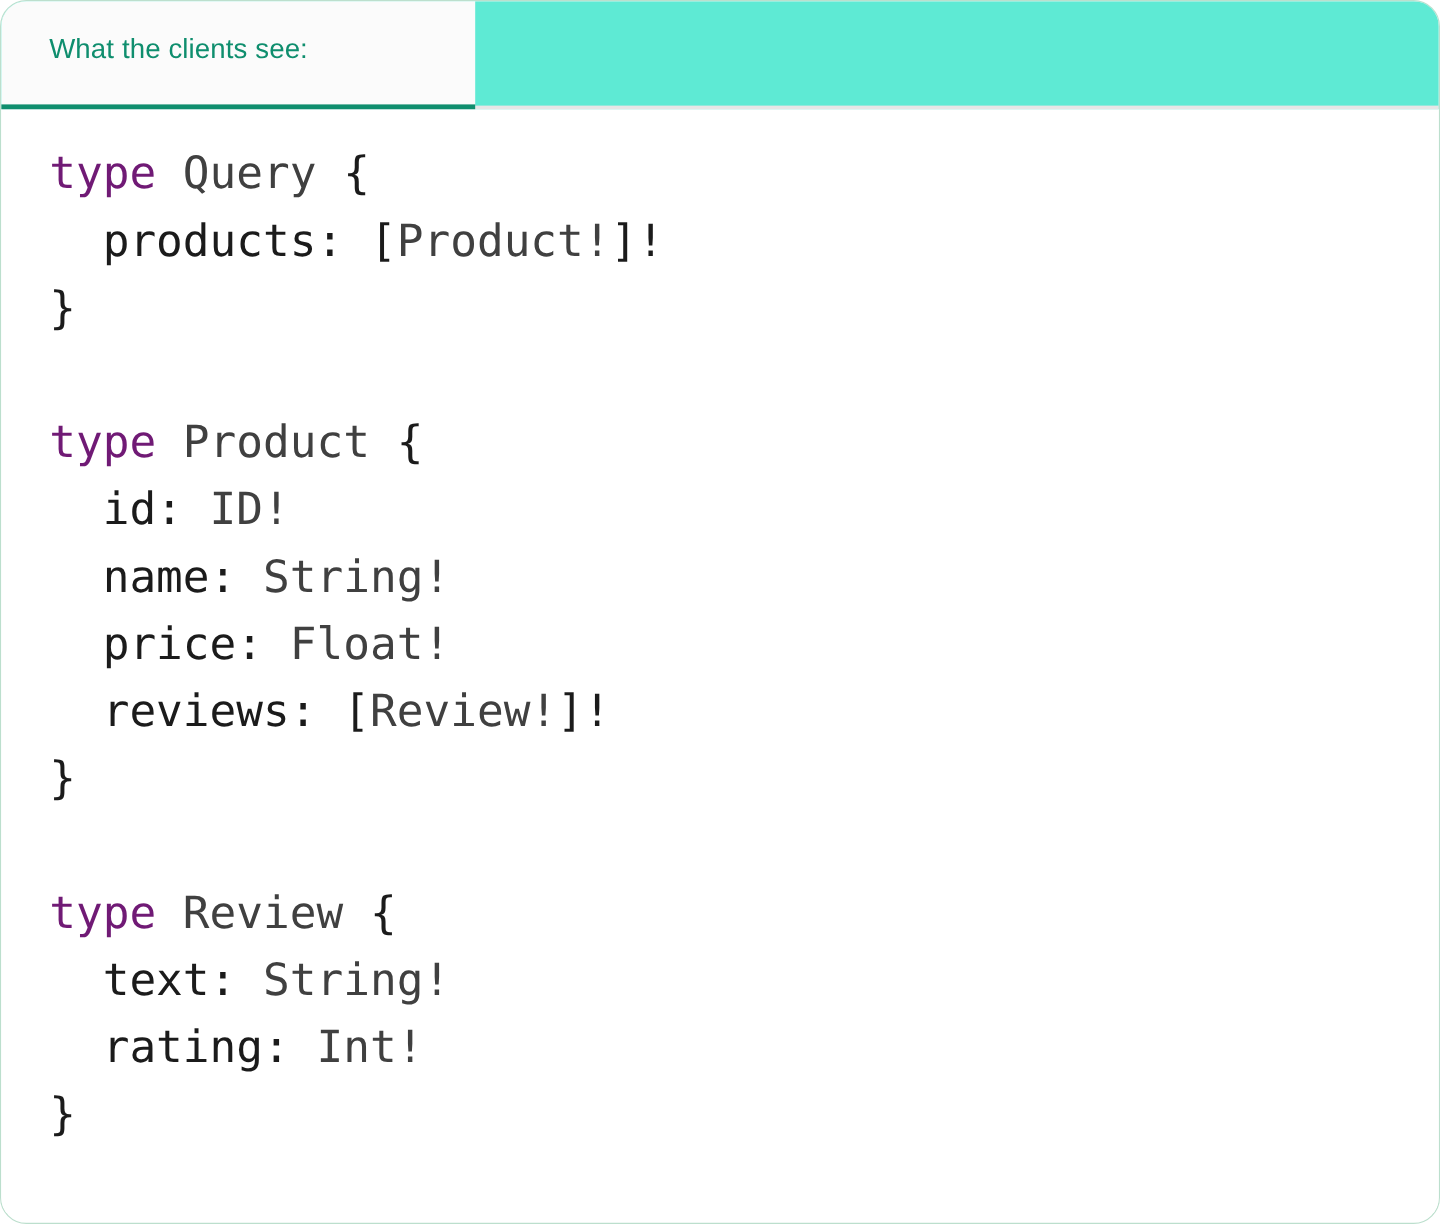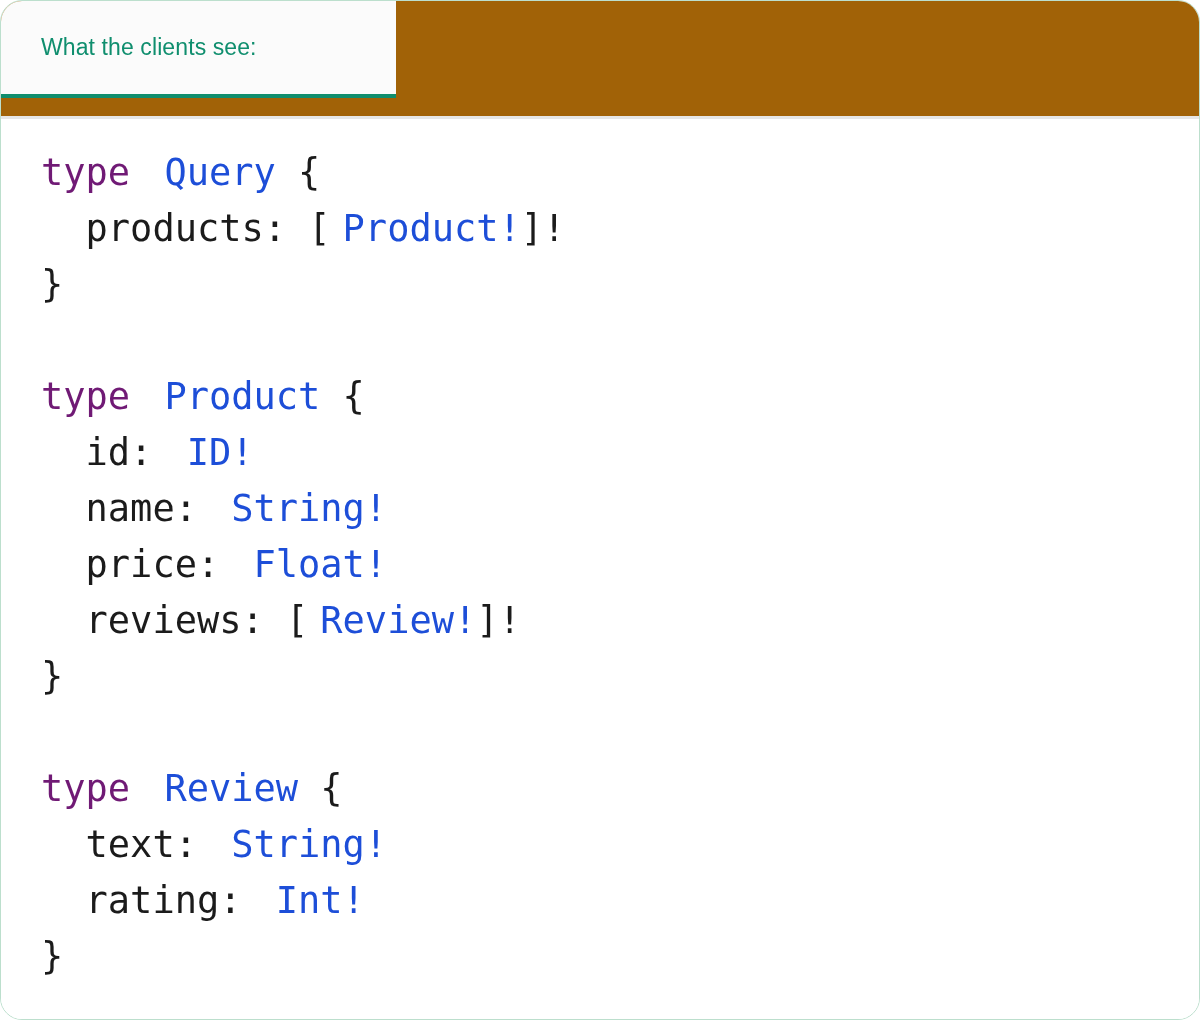--- a/index.html
+++ b/index.html
@@ -22,25 +22,25 @@
     background: #ffffff;
     border: 1px solid #bcdfcd;
     border-radius: 22px;
     overflow: hidden;
   }
 
   
   .tabstrip {
     position: relative;
     box-sizing: border-box;
-    height: 118px;
-    background: #a16207;
+    height: 90px;
+    background: #5eead4;
     border-bottom: 3px solid #e6e6e6;
     display: flex;
-    align-items: flex-start;
+    align-items: flex-end;
   }
   .tab {
     box-sizing: border-box;
     height: 97px;
     width: 395px;
     display: flex;
     align-items: center;
     padding-left: 40px;
     background: #fbfbfb;
     border-bottom: 4px solid #0f8e6e;
@@ -71,21 +71,21 @@
     line-height: 56px;
     white-space: pre;
     color: #1b1b1b;
   }
   .code-line {
     display: block;
     height: 56px;
     white-space: pre;
   }
   .tok-kw    { color: #701a75; }
-  .tok-type  { color: #1d4ed8; margin-left: 12px; }
+  .tok-type  { color: #404040; }
   .tok-punct { color: #1b1b1b; }
 </style>
 </head>
 <body>
 
 <div class="card">
 
   <div class="tabstrip">
     <div class="tab">
       <span class="tab-label">What the clients see:</span>

